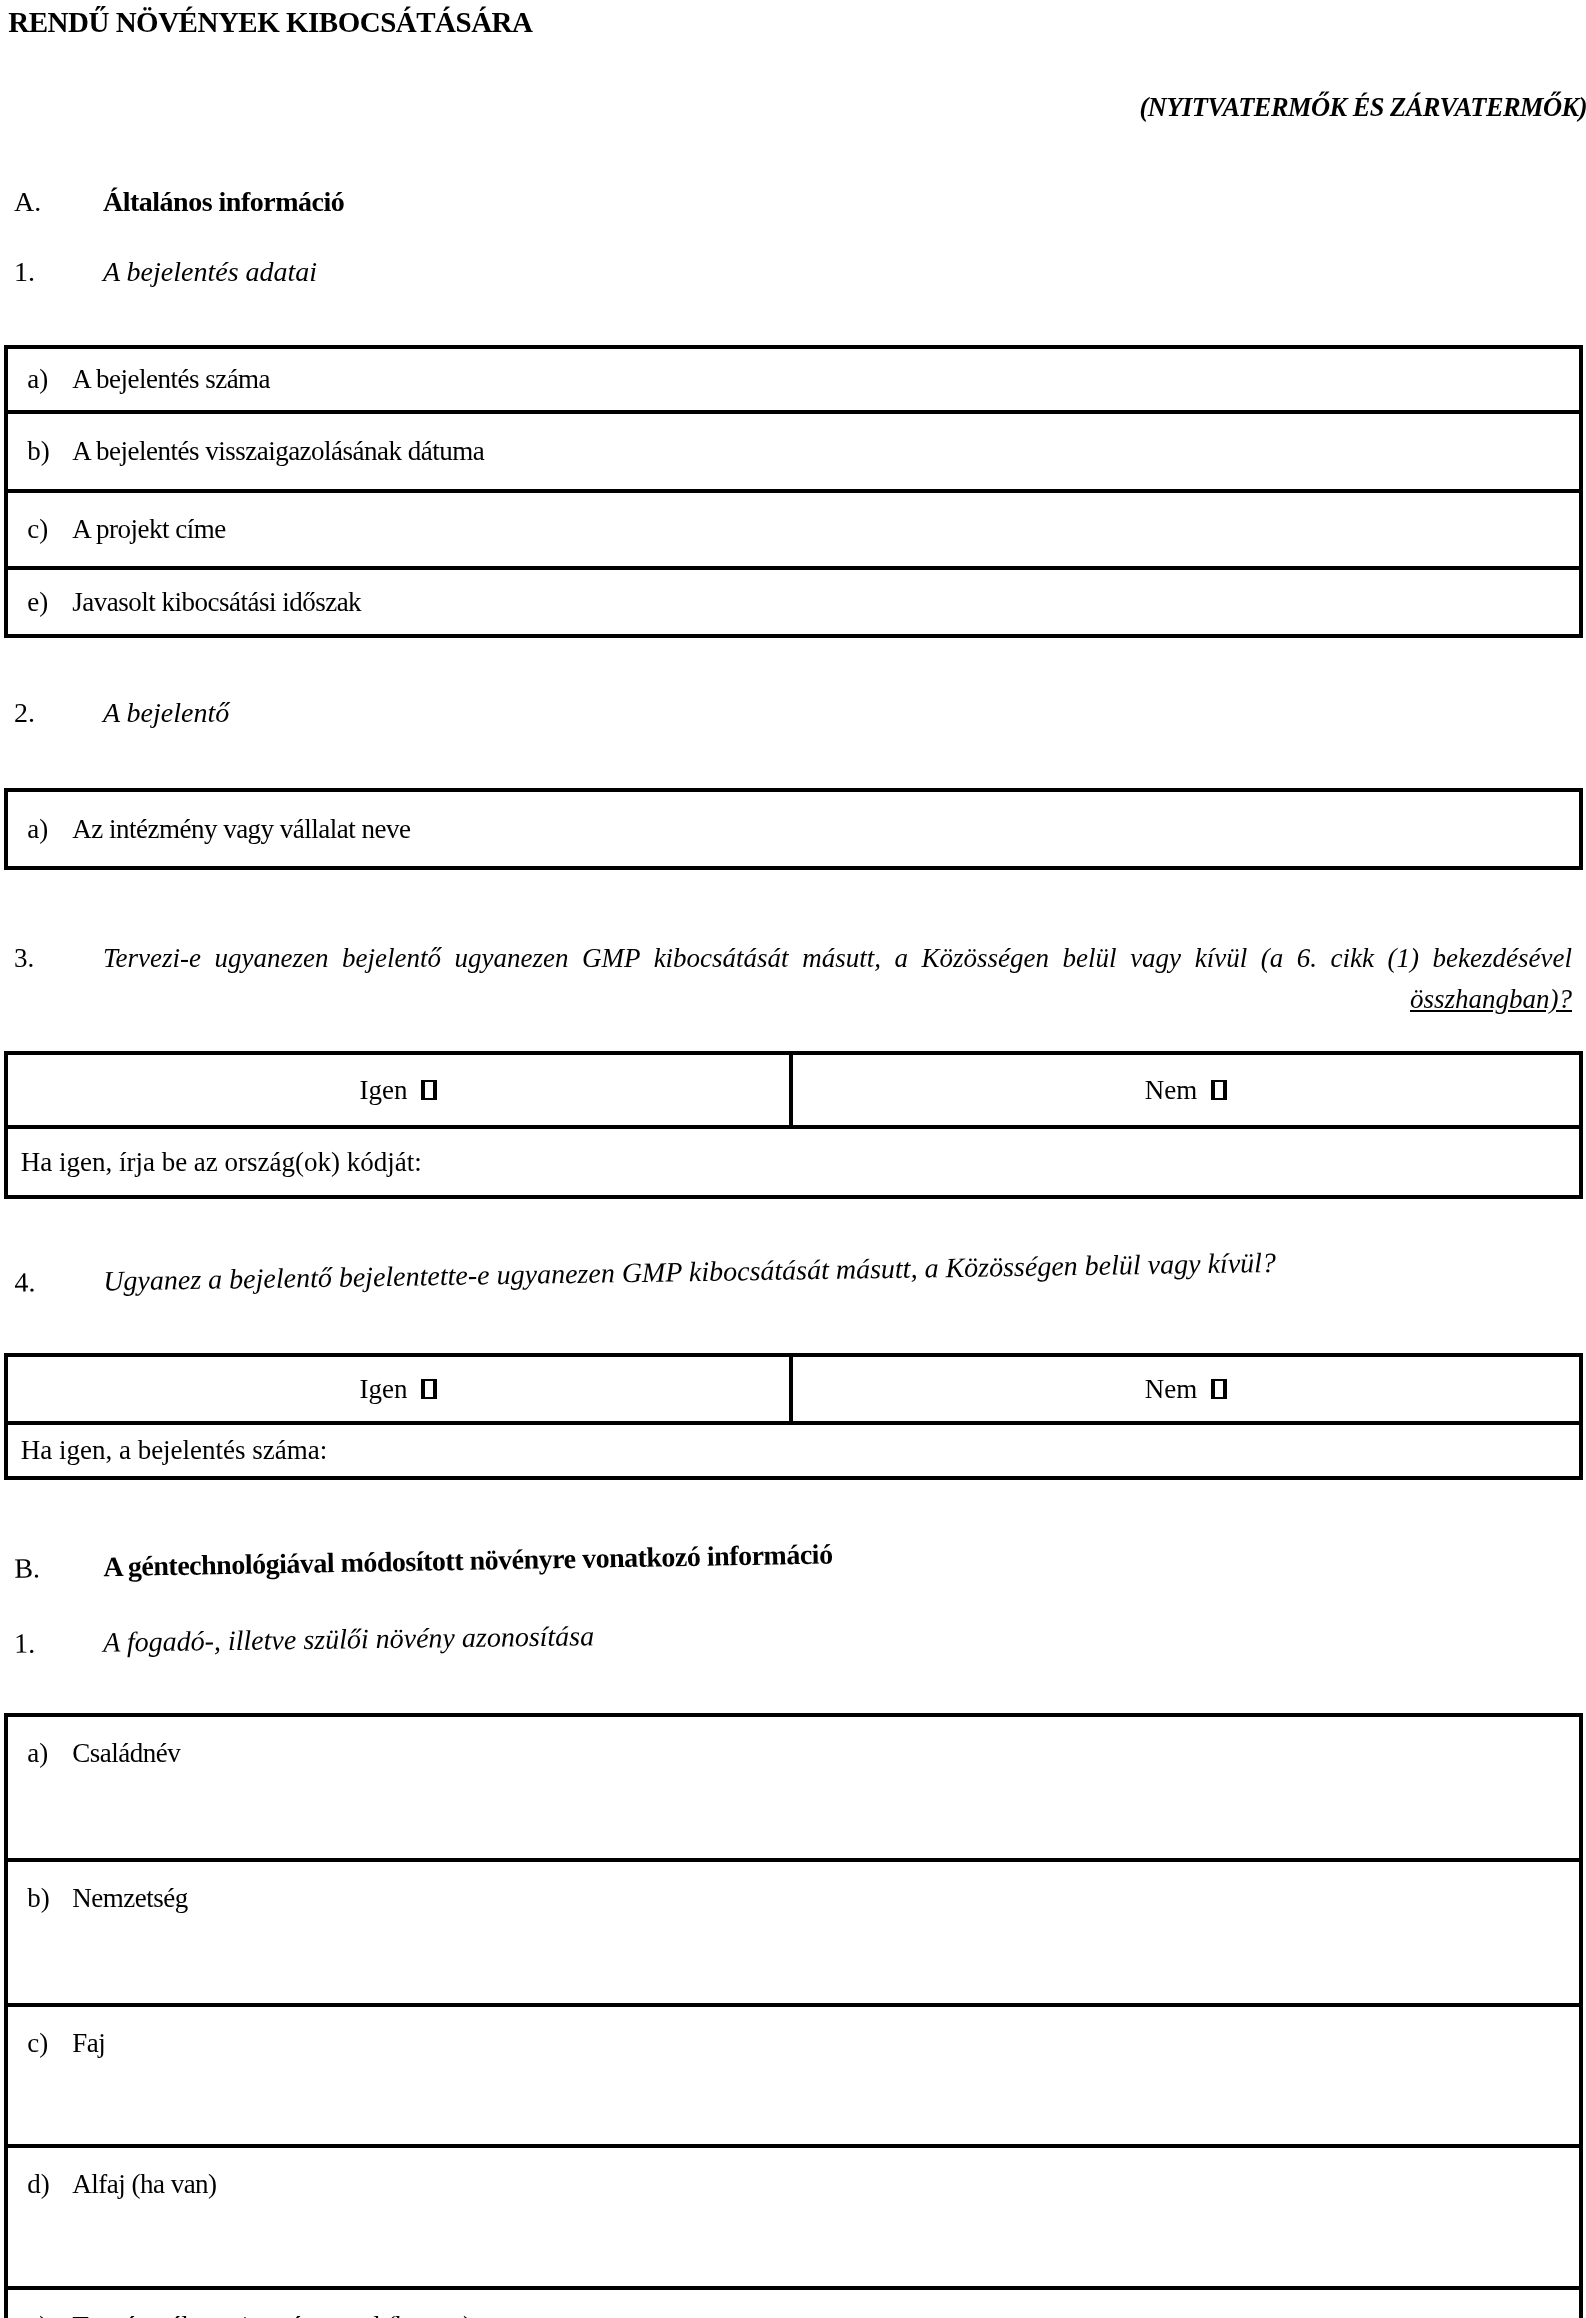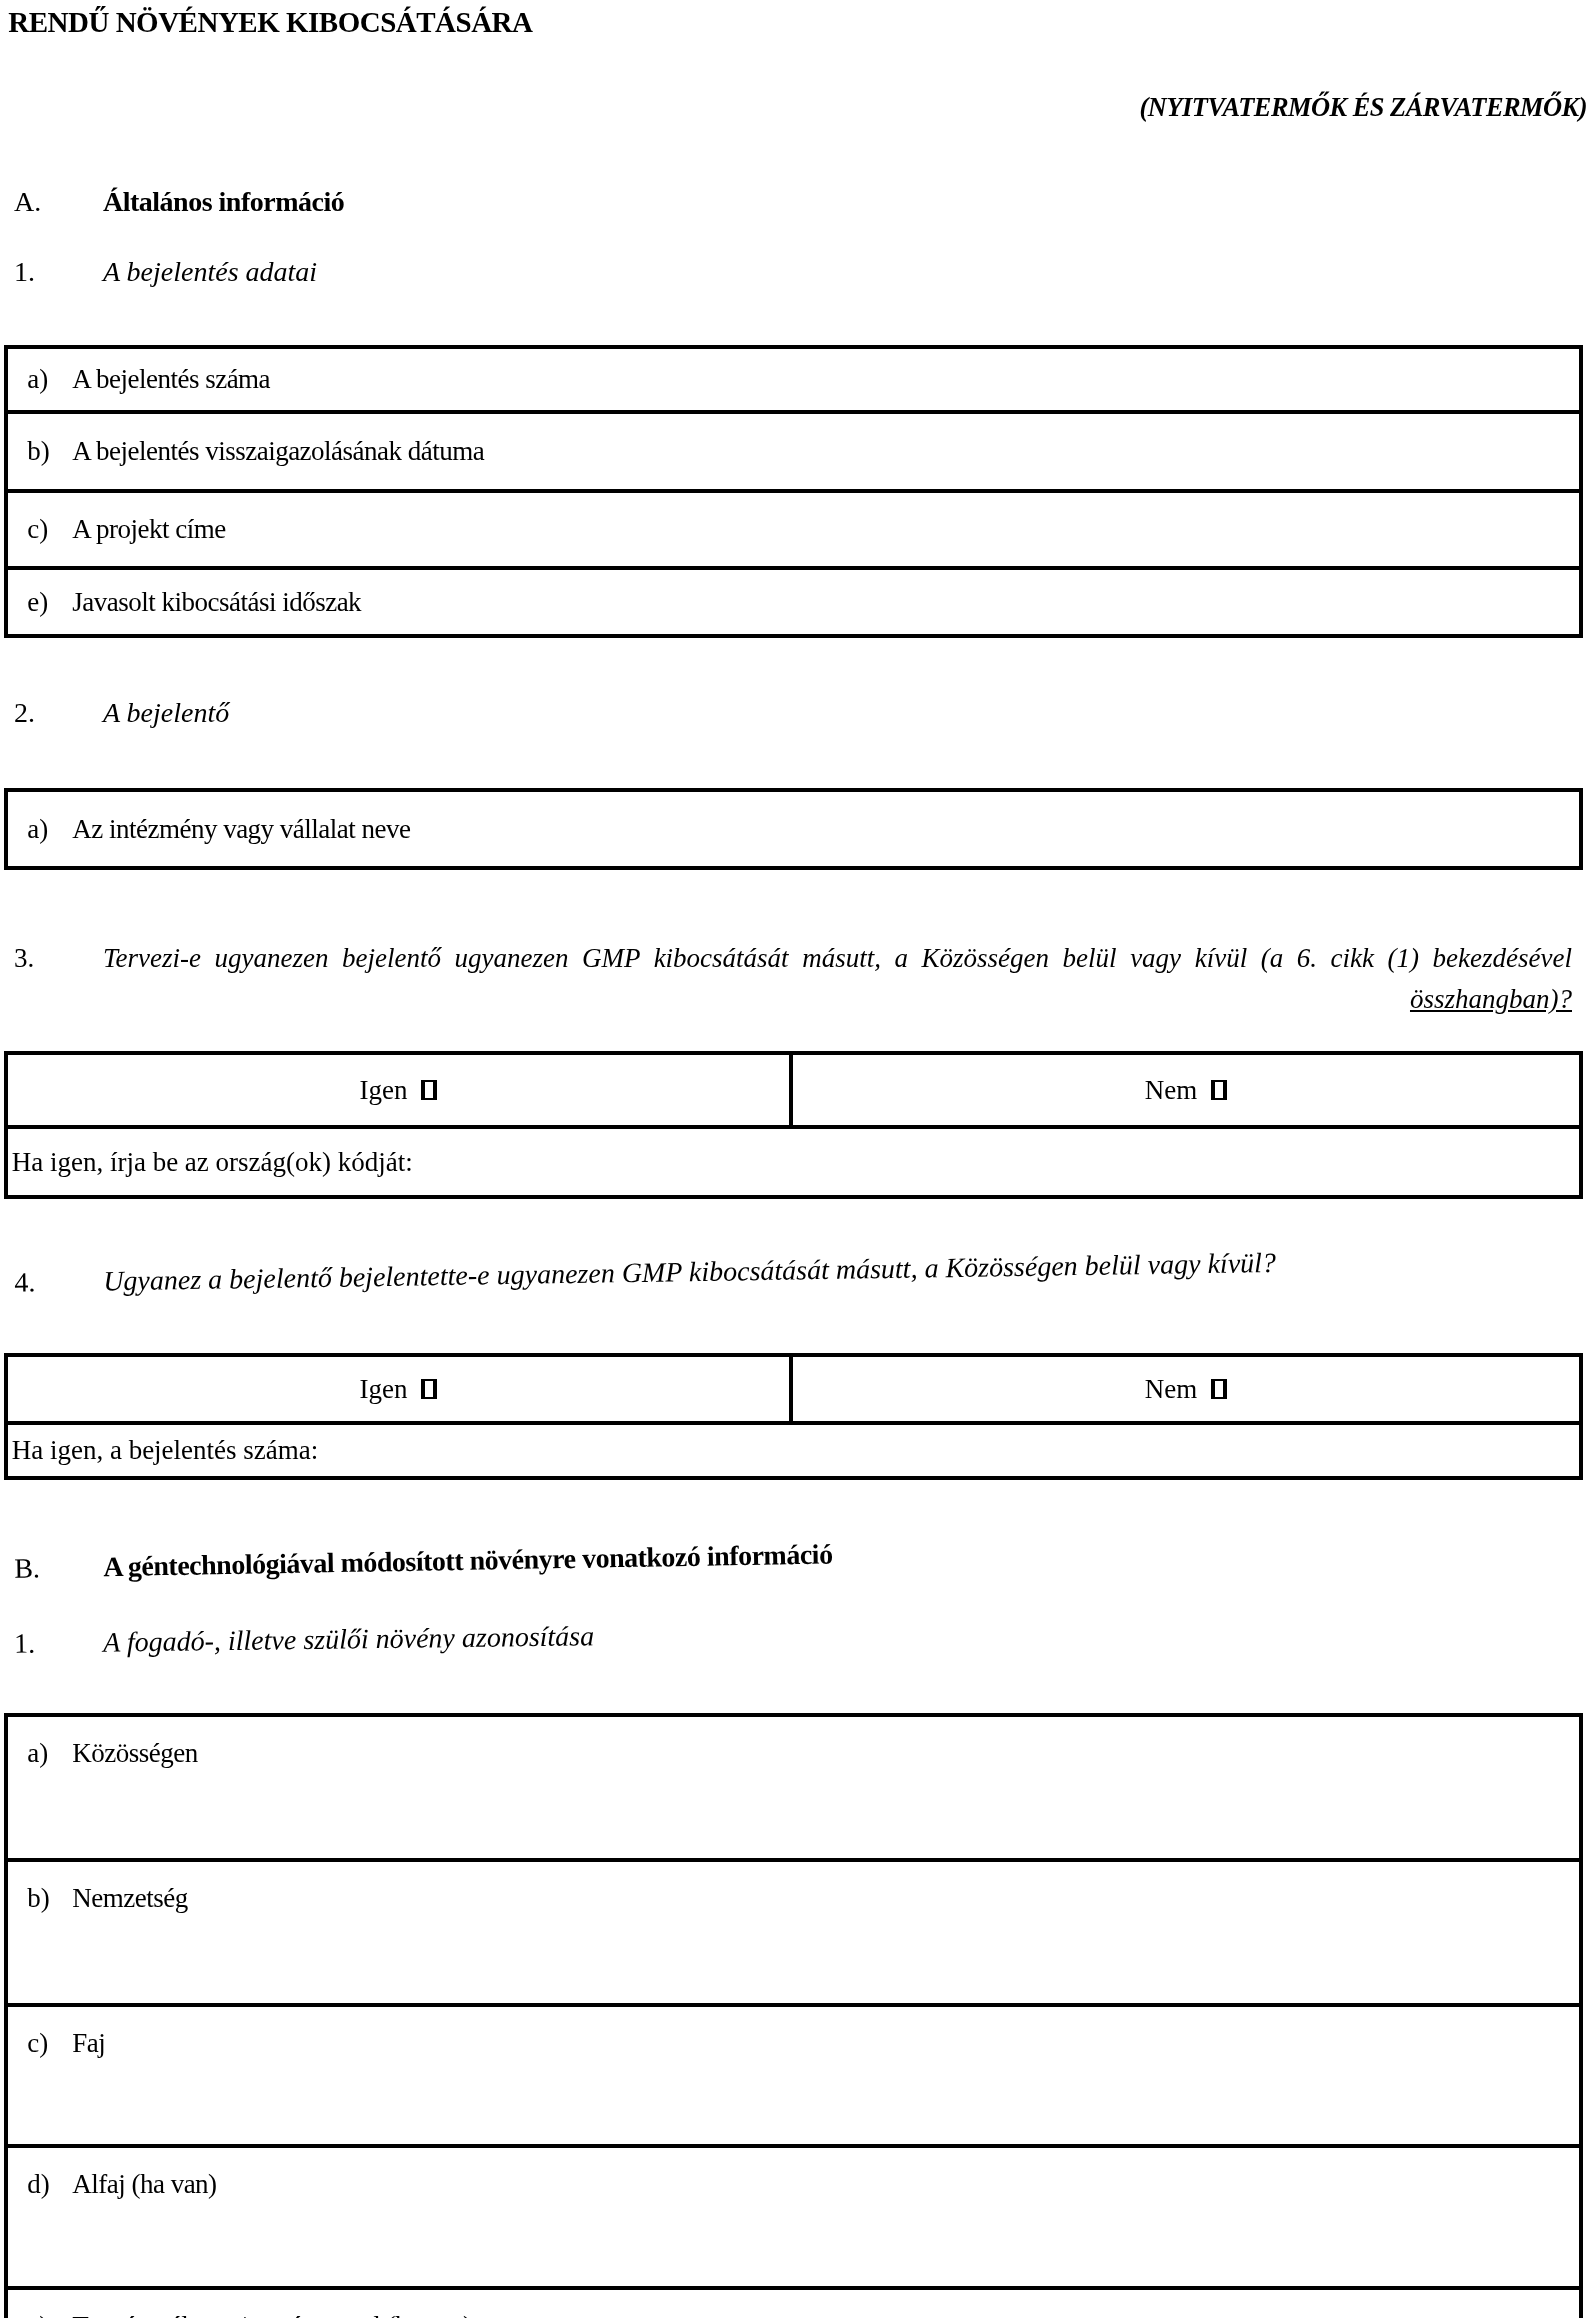--- a/index.html
+++ b/index.html
@@ -37,21 +37,21 @@
        display:flex;flex-direction:column;background:#fff;}
   .row{display:flex;align-items:center;box-sizing:border-box;font-size:27px;}
   .row + .row{border-top:4.2px solid #000;}
   .row.toplab{align-items:flex-start;padding-top:21.3px;}
   .letter{display:inline-block;width:45px;padding-left:19.5px;flex:0 0 auto;}
   .lbl{display:inline-block;letter-spacing:-0.5px;}
 
   .cbrow{display:flex;box-sizing:border-box;font-size:27px;border-radius:7px;}
   .cbcell{flex:1 1 50%;display:flex;align-items:center;justify-content:center;box-sizing:border-box;}
   .cbcell.first{border-right:4.2px solid #000;}
-  .ifrow{display:flex;align-items:center;box-sizing:border-box;font-size:27px;border-top:4.2px solid #000;padding-left:4px;}
+  .ifrow{display:flex;align-items:center;box-sizing:border-box;font-size:27px;border-top:4.2px solid #000;padding-left:13px;}
 
   .checkbox{display:inline-block;width:8px;height:15.3px;border:2.3px solid #000;
             border-left-width:4.6px;border-right-width:4.6px;margin-left:14px;vertical-align:-2.8px;}
 </style>
 </head>
 <body>
 
 <div class="page">
 
   <div class="title">
@@ -151,21 +151,21 @@
   </div>
 
   <div class="sec tilt-3" style="top:1628px;">
     <span class="num">1.</span>
     <span class="head ital">A fogadó-, illetve szülői növény azonosítása</span>
   </div>
 
   <div class="tbl" style="top:1713px;height:923px;border-bottom:none;">
     <div class="row toplab" style="height:141px;">
       <span class="letter">a)</span>
-      <span class="lbl">Közösségen</span>
+      <span class="lbl">Családnév</span>
     </div>
     <div class="row toplab" style="height:145px;">
       <span class="letter">b)</span>
       <span class="lbl">Nemzetség</span>
     </div>
     <div class="row toplab" style="height:141px;">
       <span class="letter">c)</span>
       <span class="lbl">Faj</span>
     </div>
     <div class="row toplab" style="height:142px;">

